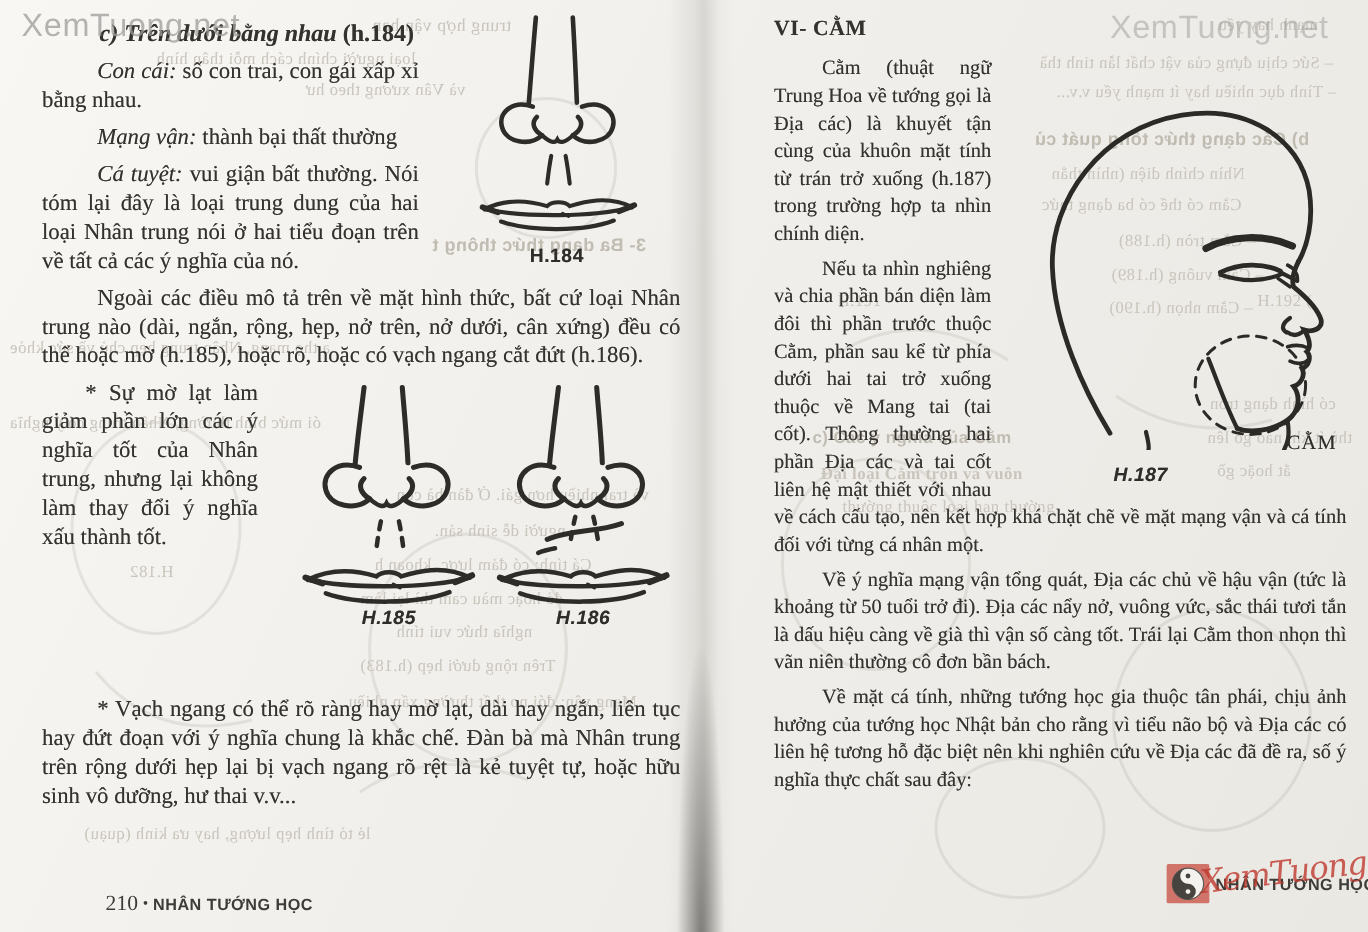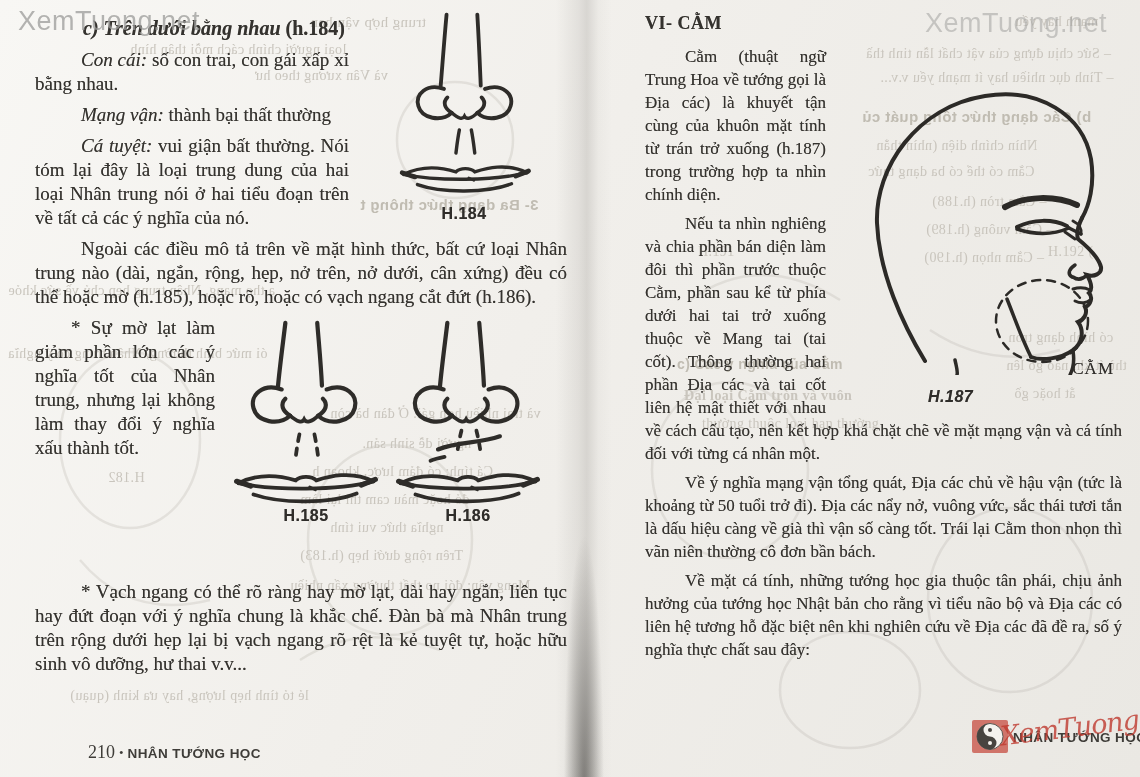--- a/index.html
+++ b/index.html
@@ -35,21 +35,21 @@
   #page-left{left:35px;top:16px;width:532px;font-size:19px;line-height:24px;text-align:justify;}
   #page-left .heading{font-size:20px;margin:0 0 8px 0;text-indent:48px;font-weight:bold;}
   #page-left .heading .lead{font-style:italic;}
   #page-left p{margin:0 0 7px 0;text-indent:46px;}
   #page-left p .lead{font-style:italic;}
   #page-left p.star{text-indent:36px;}
   #page-left p.clearfull{clear:both;}
 
   .figwrap{float:right;text-align:center;position:relative;}
   #fig184-wrap{width:206px;height:212px;margin:-4px 0 6px 12px;}
-  #figs-185-186{width:342px;height:256px;margin:2px 0 6px 10px;display:flex;justify-content:flex-start;}
+  #figs-185-186{width:342px;height:256px;margin:2px 0 6px 10px;display:flex;justify-content:flex-end;font-style:italic;}
   .figcol{width:162px;text-align:center;}
   .figcap{font-family:"Liberation Sans","DejaVu Sans",sans-serif;font-weight:bold;font-size:16px;
     letter-spacing:.5px;color:#2f2d2a;text-indent:0;text-align:center;}
   #fig184-wrap .figcap{margin-top:2px;}
 
   .footer{position:absolute;z-index:4;font-size:18px;color:#3e3c38;white-space:nowrap;}
   #footer-left{left:88px;top:742px;}
   .footer .booktitle{font-family:"Liberation Sans","DejaVu Sans",sans-serif;font-weight:bold;
     font-size:13.5px;letter-spacing:.4px;}
   .footer .sep{font-size:13px;vertical-align:1px;padding:0 4px;}

